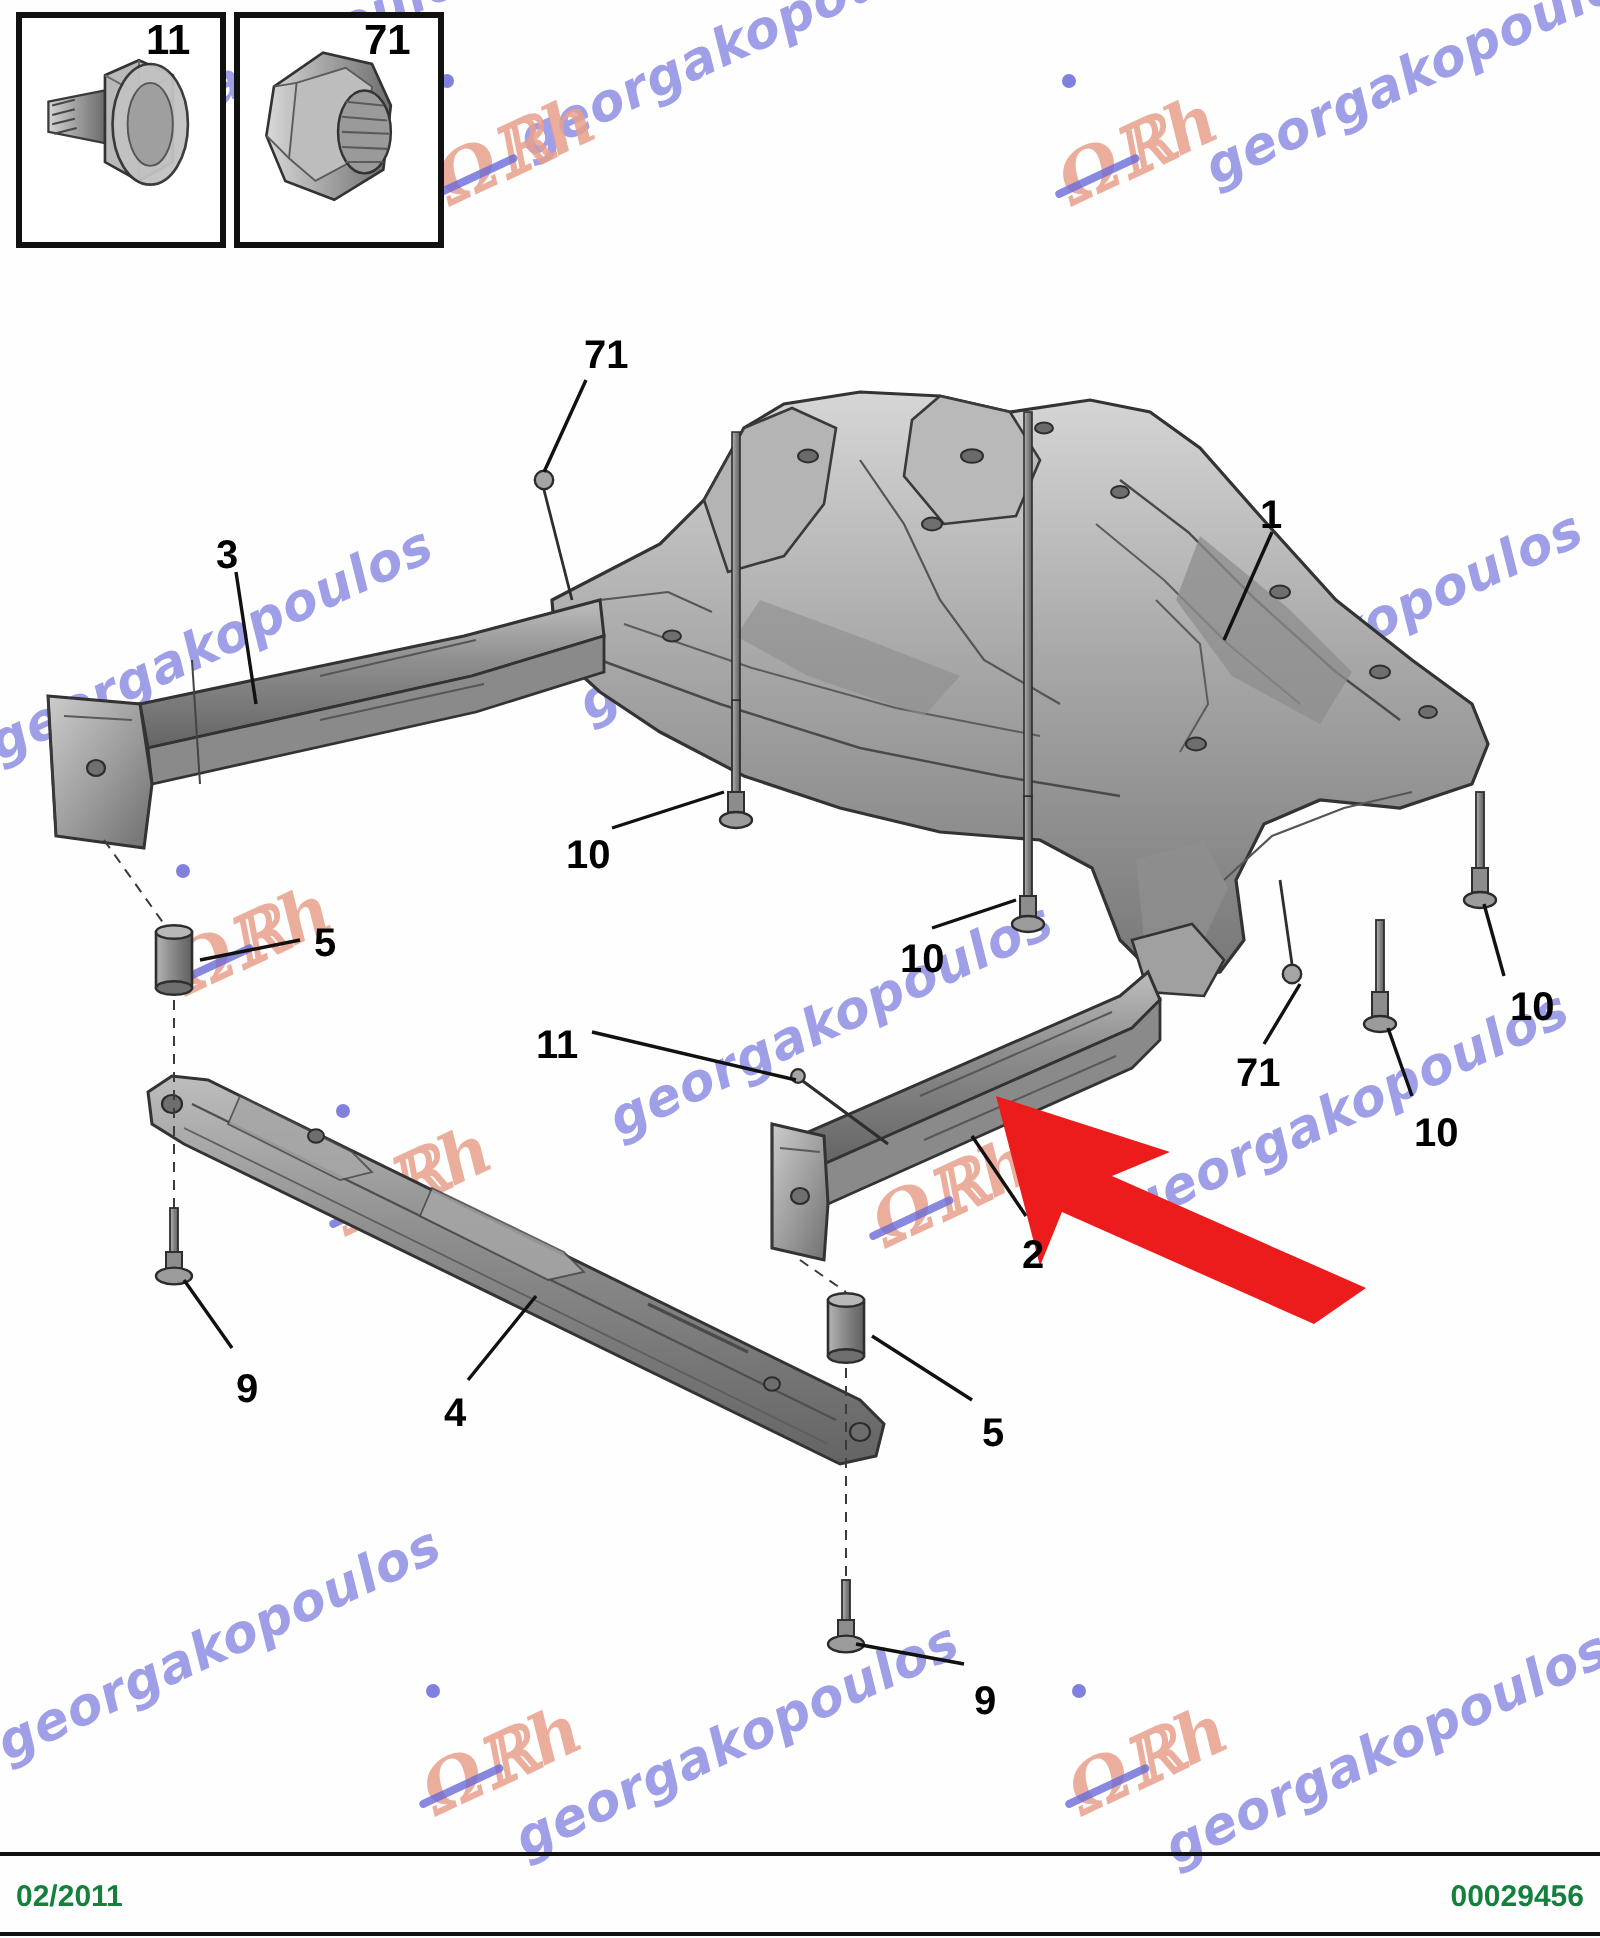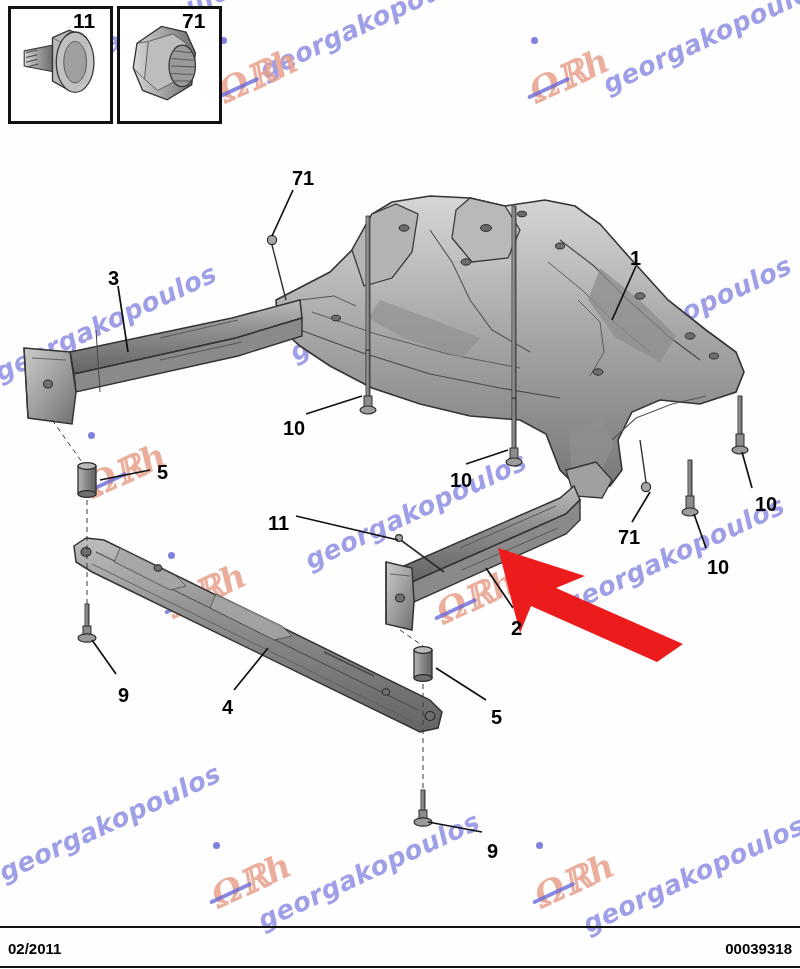--- a/index.html
+++ b/index.html
@@ -15,21 +15,21 @@
   .wm-dot{position:absolute;width:7px;height:7px;border-radius:50%;background:#6a6ad8;opacity:.85;}
   .wm-bar{position:absolute;height:4px;background:#6a6ad8;opacity:.8;transform-origin:0 0;border-radius:2px;}
 
   .inset{position:absolute;border:3px solid #111;background:#fff;box-sizing:border-box;}
   .inset-num{position:absolute;font-weight:bold;font-size:21px;color:#000;
              font-family:"Liberation Sans",sans-serif;}
 
   .lbl{position:absolute;font-weight:bold;font-size:20px;color:#000;
        font-family:"Liberation Sans",sans-serif;line-height:1;}
 
-  .footer-txt{position:absolute;font-weight:bold;font-size:15px;color:#000000;
+  .footer-txt{position:absolute;font-weight:bold;font-size:15px;color:#15803d;
               font-family:"Liberation Sans",sans-serif;}
   .footline{position:absolute;left:0;width:800px;height:2px;background:#111;}
 
   svg.layer{position:absolute;left:0;top:0;width:800px;height:969px;pointer-events:none;}
   .diag-svg{pointer-events:auto;}
 </style>
 </head>
 <body>
 
 <div id="page">
@@ -341,16 +341,16 @@
   <div class="lbl" style="left:268px;top:513px;">11</div>
   <div class="lbl" style="left:618px;top:527px;">71</div>
   <div class="lbl" style="left:511px;top:618px;">2</div>
   <div class="lbl" style="left:118px;top:685px;">9</div>
   <div class="lbl" style="left:222px;top:697px;">4</div>
   <div class="lbl" style="left:491px;top:707px;">5</div>
   <div class="lbl" style="left:487px;top:841px;">9</div>
 
   <div class="footline" style="top:926px;"></div>
   <div class="footer-txt" style="left:8px;top:940px;">02/2011</div>
-  <div class="footer-txt" style="right:8px;top:940px;">00039318</div>
+  <div class="footer-txt" style="right:8px;top:940px;">00029456</div>
   <div class="footline" style="top:966px;"></div>
 
 </div>
 
 </body></html>

